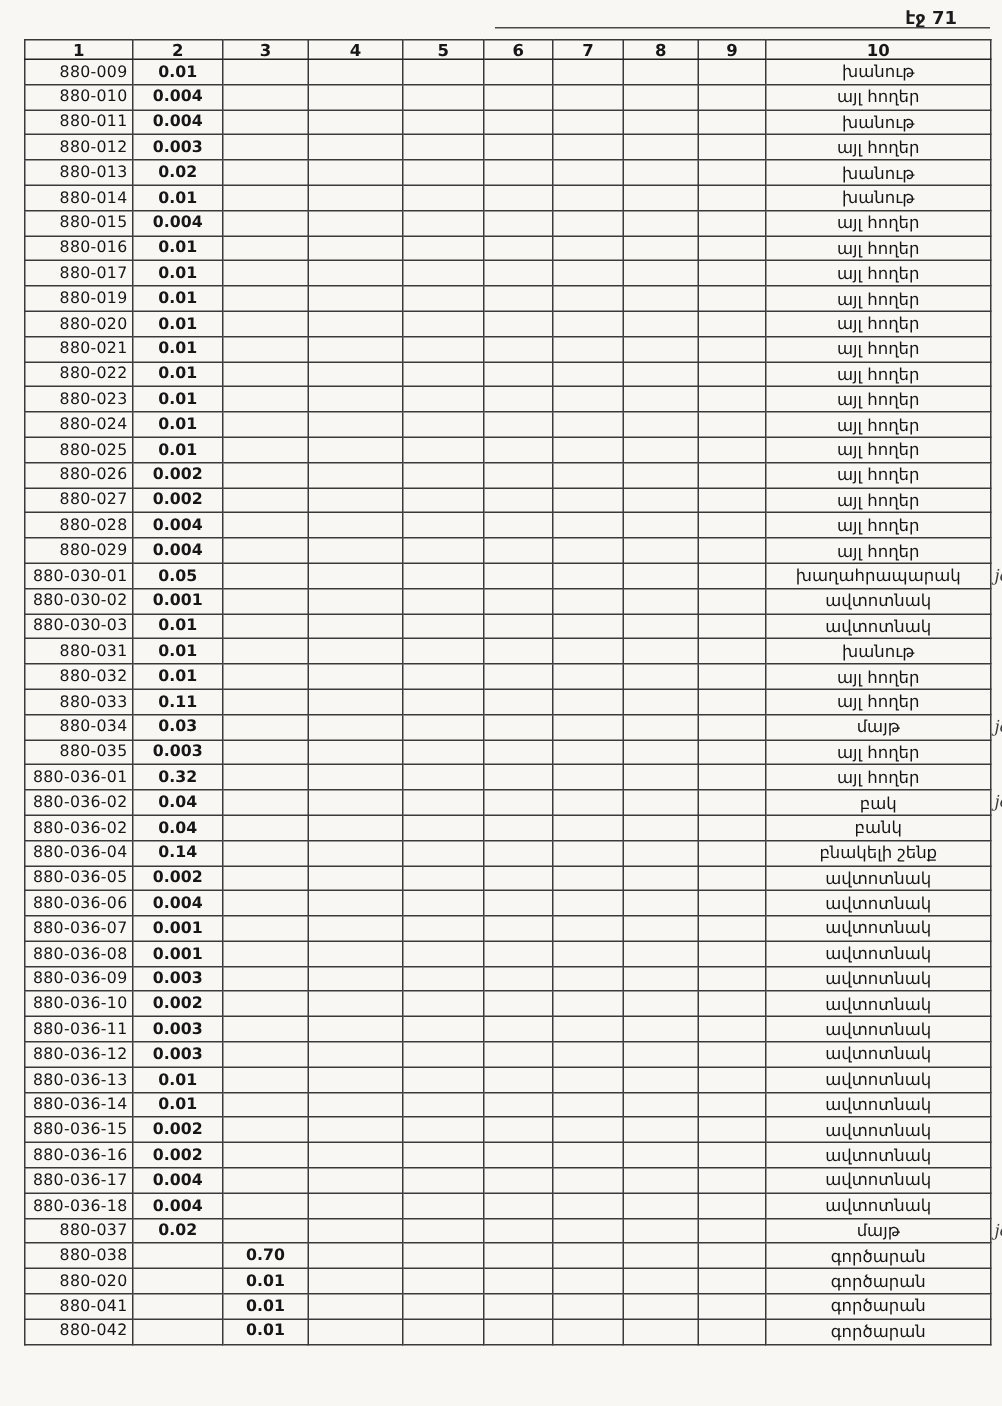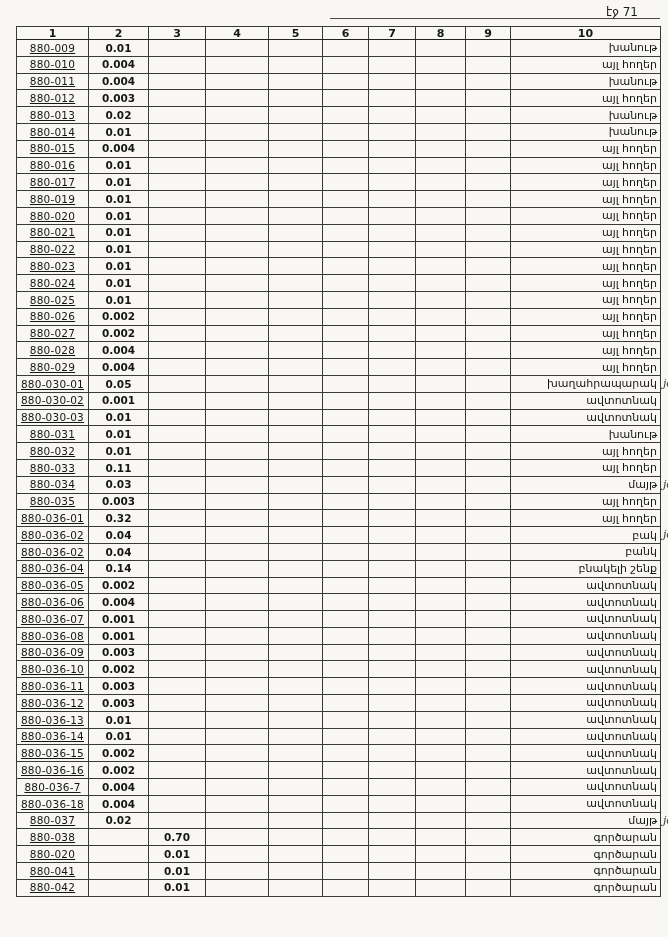--- a/index.html
+++ b/index.html
@@ -13,21 +13,21 @@
     font-family: "DejaVu Sans", sans-serif;
     color: #161616;
     position: relative;
     overflow: hidden;
   }
   .corner-label {
     position: absolute;
     top: 5px;
     right: 30px;
     font-size: 12px;
-    font-weight: normal;
+    font-weight: bold;
     color: #1c1c1c;
   }
   .top-artifact-line {
     position: absolute;
     top: 18px;
     left: 330px;
     width: 330px;
     height: 1px;
     background: #4a4a4a;
   }
@@ -50,25 +50,25 @@
     white-space: nowrap;
     vertical-align: middle;
   }
   .scan-table th {
     height: 12px;
     font-size: 11px;
     font-weight: bold;
     text-align: center;
     border-bottom: 1px solid #222;
   }
-  .scan-table td.c1 { text-align: center; letter-spacing: 0.2px; text-decoration: underline; }
+  .scan-table td.c1 { text-align: right; letter-spacing: 0.2px; }
   .scan-table td.c2,
   .scan-table td.c3 { text-align: center; font-weight: bold; }
   .scan-table td.c10 {
-    text-align: right;
+    text-align: center;
     font-size: 11px;
     position: relative;
     overflow: visible;
   }
   .margin-note {
     position: absolute;
     right: -13px;
     top: 2px;
     font-family: "DejaVu Serif", serif;
     font-style: italic;
@@ -634,21 +634,21 @@
         <td class="c3"></td>
         <td class="c4"></td>
         <td class="c5"></td>
         <td class="c6"></td>
         <td class="c7"></td>
         <td class="c8"></td>
         <td class="c9"></td>
         <td class="c10">ավտոտնակ</td>
       </tr>
       <tr>
-        <td class="c1">880-036-7</td>
+        <td class="c1">880-036-17</td>
         <td class="c2">0.004</td>
         <td class="c3"></td>
         <td class="c4"></td>
         <td class="c5"></td>
         <td class="c6"></td>
         <td class="c7"></td>
         <td class="c8"></td>
         <td class="c9"></td>
         <td class="c10">ավտոտնակ</td>
       </tr>

